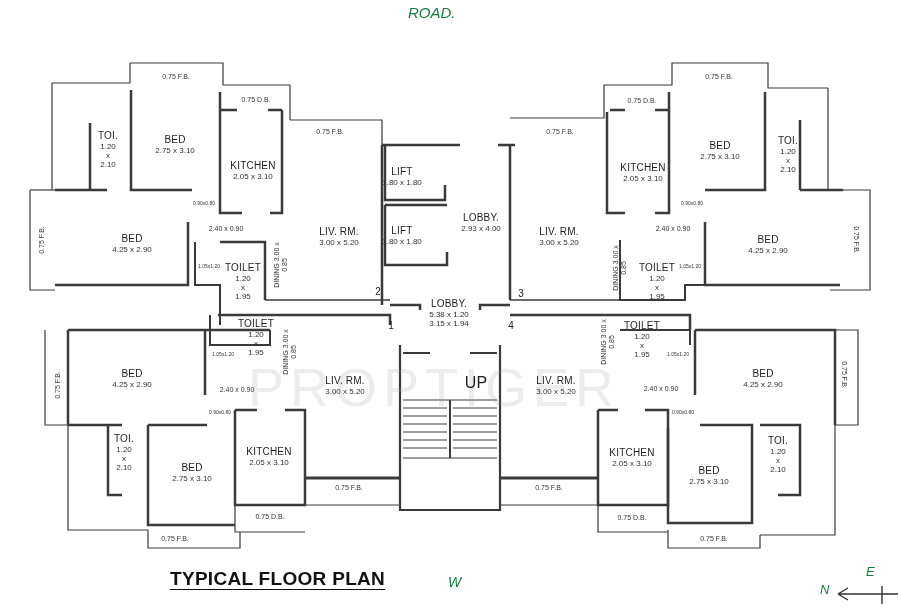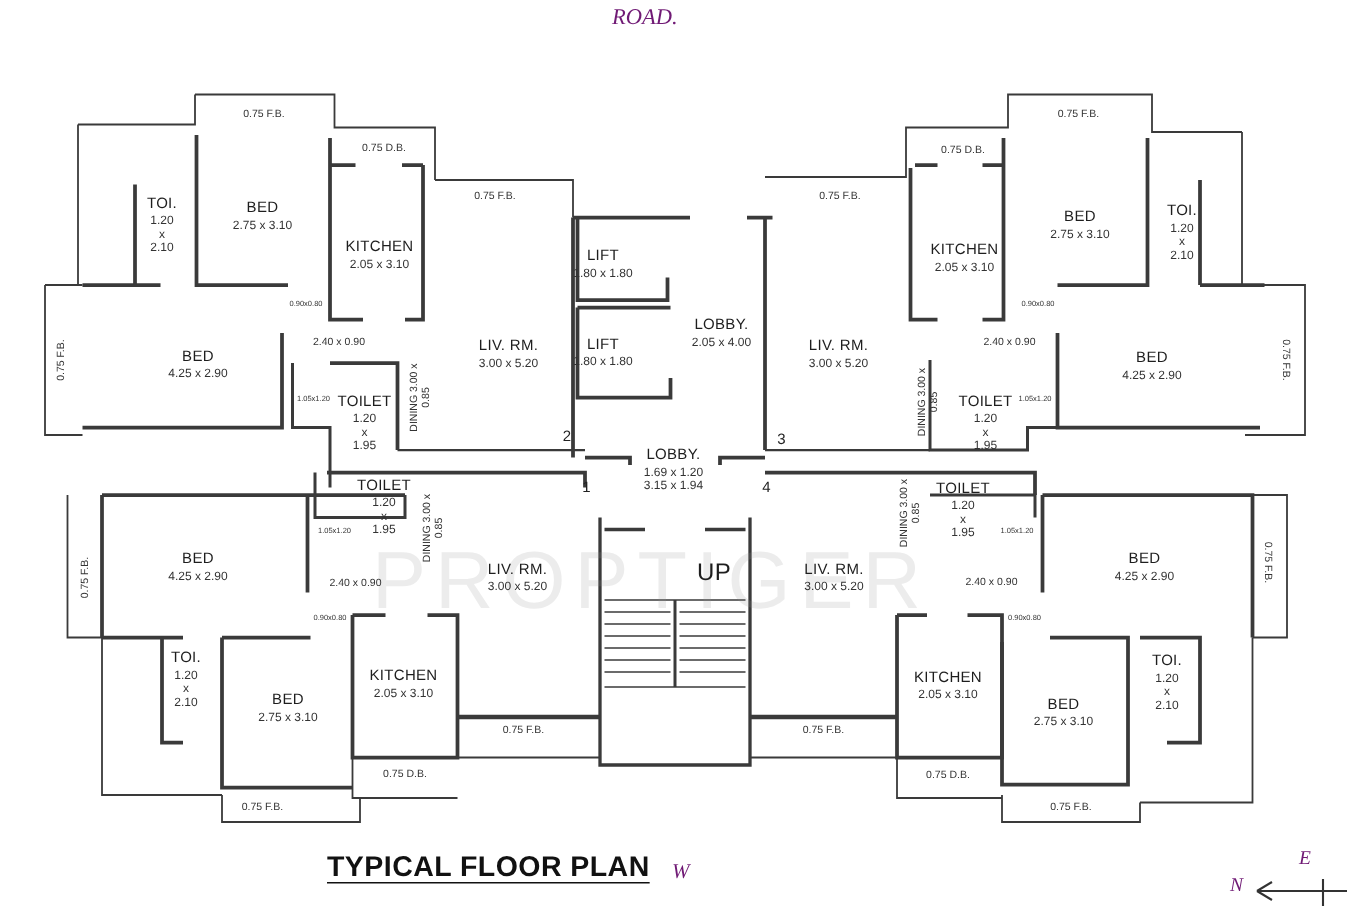--- a/index.html
+++ b/index.html
@@ -9,22 +9,22 @@
   .lbl { position: absolute; text-align: center; line-height: 1.15; white-space: nowrap;
          transform: translate(-50%, -50%); }
   .room-name { font-size: 10px; color: #1e1e1e; letter-spacing: 0.2px; }
   .room-dim { font-size: 8px; color: #333; }
   .small { font-size: 7px; color: #333; }
   .tiny { font-size: 5px; color: #333; }
   .bold { font-weight: normal; text-align: center; }
   .vert { transform: translate(-50%, -50%) rotate(-90deg); }
   .vert-cw { transform: translate(-50%, -50%) rotate(90deg); }
   .title { position: absolute; left: 170px; top: 568px; font-size: 19px; font-weight: bold;
-           color: #111; text-decoration: underline; text-underline-offset: 4px; letter-spacing: 0.3px; margin-left: 48px; }
-  .hand { position: absolute; font-family: Liberation Serif, serif; font-style: italic; color: #701a75; }
+           color: #111; text-decoration: underline; text-underline-offset: 4px; letter-spacing: 0.3px; }
+  .hand { position: absolute; font-family: Liberation Sans, sans-serif; font-style: italic; color: #15803d; }
   .watermark { position: absolute; left: 248px; top: 356px; font-size: 54px; color: rgba(150,150,150,0.18);
                letter-spacing: 6px; font-weight: normal; pointer-events: none; }
   .num { font-size: 10px; color: #222; }
 </style>
 </head>
 <body>
 
 <svg id="plan" viewBox="0 0 900 610" xmlns="http://www.w3.org/2000/svg">
   <g fill="none" stroke="#3a3a3a" stroke-width="1.2">
 
@@ -130,25 +130,25 @@
 <div class="lbl" style="left:402px; top:176px;">
   <div class="room-name">LIFT</div>
   <div class="room-dim">1.80 x 1.80</div>
 </div>
 <div class="lbl" style="left:402px; top:235px;">
   <div class="room-name">LIFT</div>
   <div class="room-dim">1.80 x 1.80</div>
 </div>
 <div class="lbl" style="left:481px; top:222px;">
   <div class="room-name">LOBBY.</div>
-  <div class="room-dim">2.05 x 4.00</div>
+  <div class="room-dim">2.93 x 4.00</div>
 </div>
 <div class="lbl" style="left:449px; top:313px;">
   <div class="room-name">LOBBY.</div>
-  <div class="room-dim">1.69 x 1.20</div>
+  <div class="room-dim">5.38 x 1.20</div>
   <div class="room-dim">3.15 x 1.94</div>
 </div>
 <div class="lbl room-name" style="left:476px; top:383px; font-size:16px;">UP</div>
 <div class="lbl num" style="left:391px; top:326px;">1</div>
 <div class="lbl num" style="left:378px; top:292px;">2</div>
 <div class="lbl num" style="left:521px; top:294px;">3</div>
 <div class="lbl num" style="left:511px; top:326px;">4</div>
 
 <div class="lbl small" style="left:176px; top:77px;">0.75 F.B.</div>
 <div class="lbl small" style="left:256px; top:100px;">0.75 D.B.</div>

